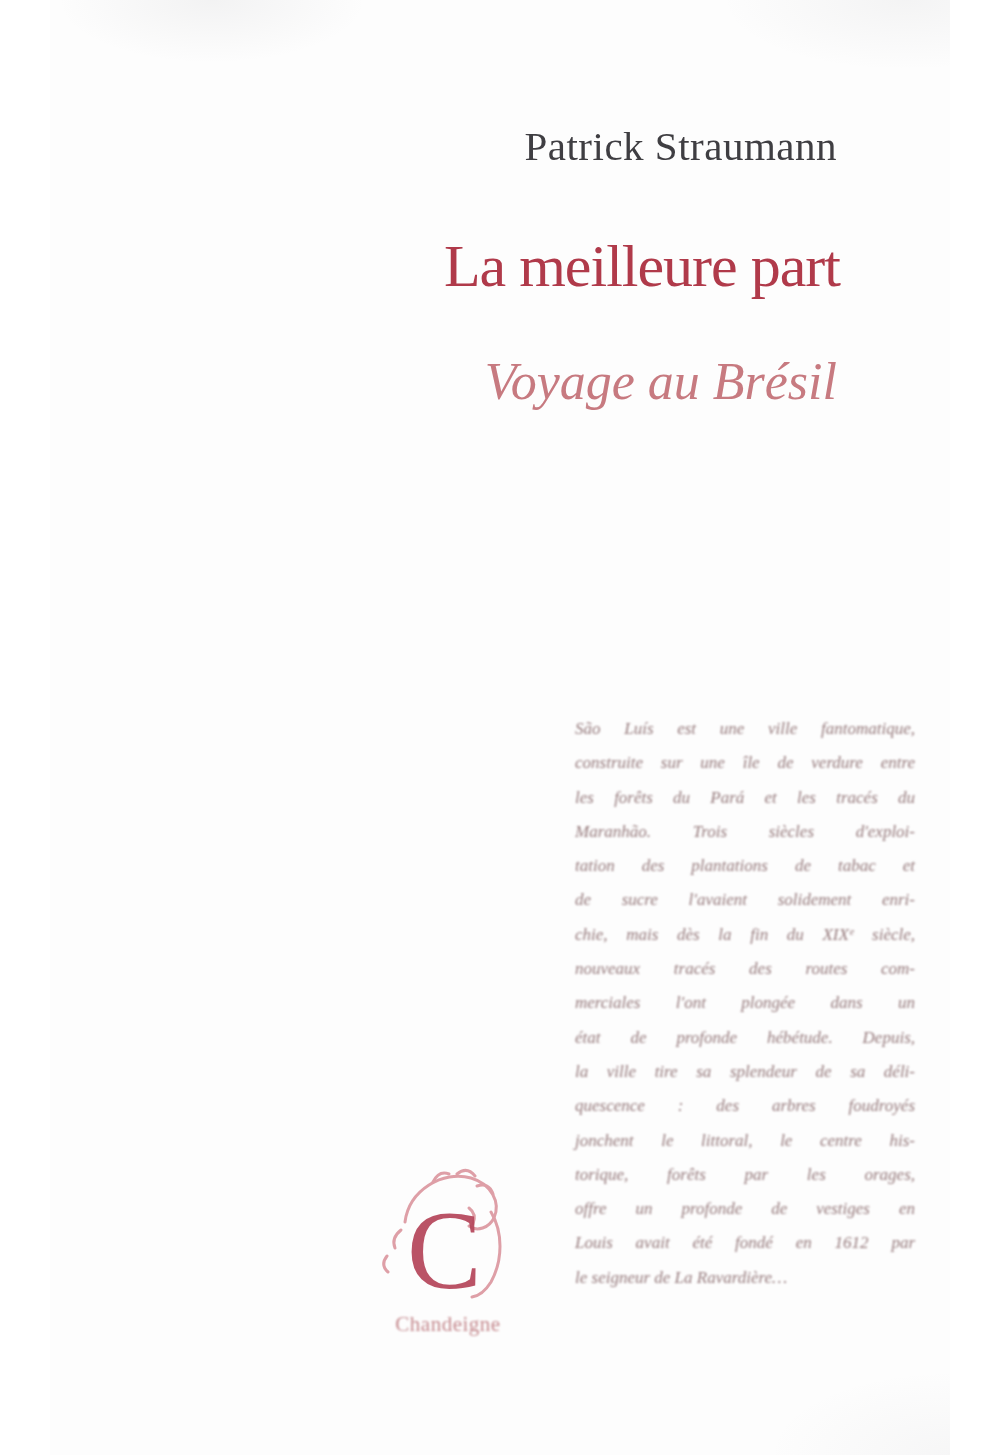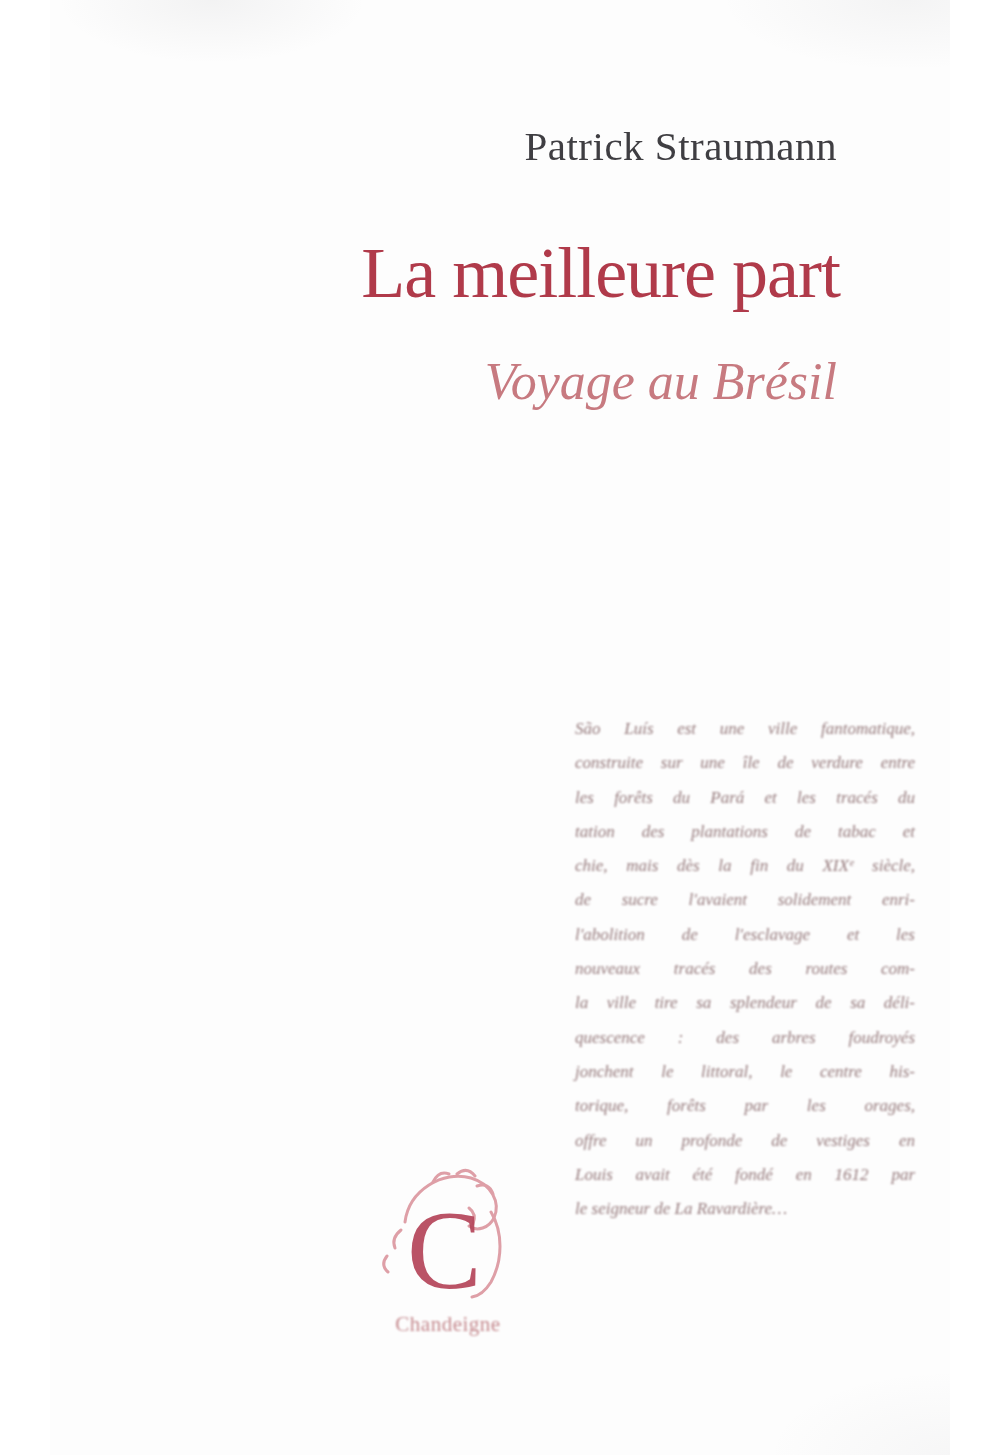--- a/index.html
+++ b/index.html
@@ -46,21 +46,21 @@
     letter-spacing:0.5px;
     color:var(--author-gray);
     filter:blur(0.4px);
   }
   .title{
     position:absolute;
     top:232px;
     left:0;
     right:110px;
     text-align:right;
-    font-size:72px;
+    font-size:60px;
     letter-spacing:-1px;
     color:var(--title-red);
     filter:blur(0.5px);
   }
   .subtitle{
     position:absolute;
     top:352px;
     left:0;
     right:113px;
     text-align:right;
@@ -117,25 +117,27 @@
   <div class="author">Patrick Straumann</div>
 
   <div class="title">La meilleure part</div>
 
   <div class="subtitle">Voyage au Brésil</div>
 
   <div class="blurb">
       <div class="blurb-line">São Luís est une ville fantomatique,</div>
       <div class="blurb-line">construite sur une île de verdure entre</div>
       <div class="blurb-line">les forêts du Pará et les tracés du</div>
+      <div class="blurb-line">Maranhão. Trois siècles d'exploi-</div>
       <div class="blurb-line">tation des plantations de tabac et</div>
+      <div class="blurb-line">de sucre l'avaient solidement enri-</div>
       <div class="blurb-line">chie, mais dès la fin du XIXᵉ siècle,</div>
-      <div class="blurb-line">de sucre l'avaient solidement enri-</div>
-      <div class="blurb-line">l'abolition de l'esclavage et les</div>
       <div class="blurb-line">nouveaux tracés des routes com-</div>
+      <div class="blurb-line">merciales l'ont plongée dans un</div>
+      <div class="blurb-line">état de profonde hébétude. Depuis,</div>
       <div class="blurb-line">la ville tire sa splendeur de sa déli-</div>
       <div class="blurb-line">quescence : des arbres foudroyés</div>
       <div class="blurb-line">jonchent le littoral, le centre his-</div>
       <div class="blurb-line">torique, forêts par les orages,</div>
       <div class="blurb-line">offre un profonde de vestiges en</div>
       <div class="blurb-line">Louis avait été fondé en 1612 par</div>
       <div class="blurb-line">le seigneur de La Ravardière…</div>
     </div>
 
   <div class="publisher">

